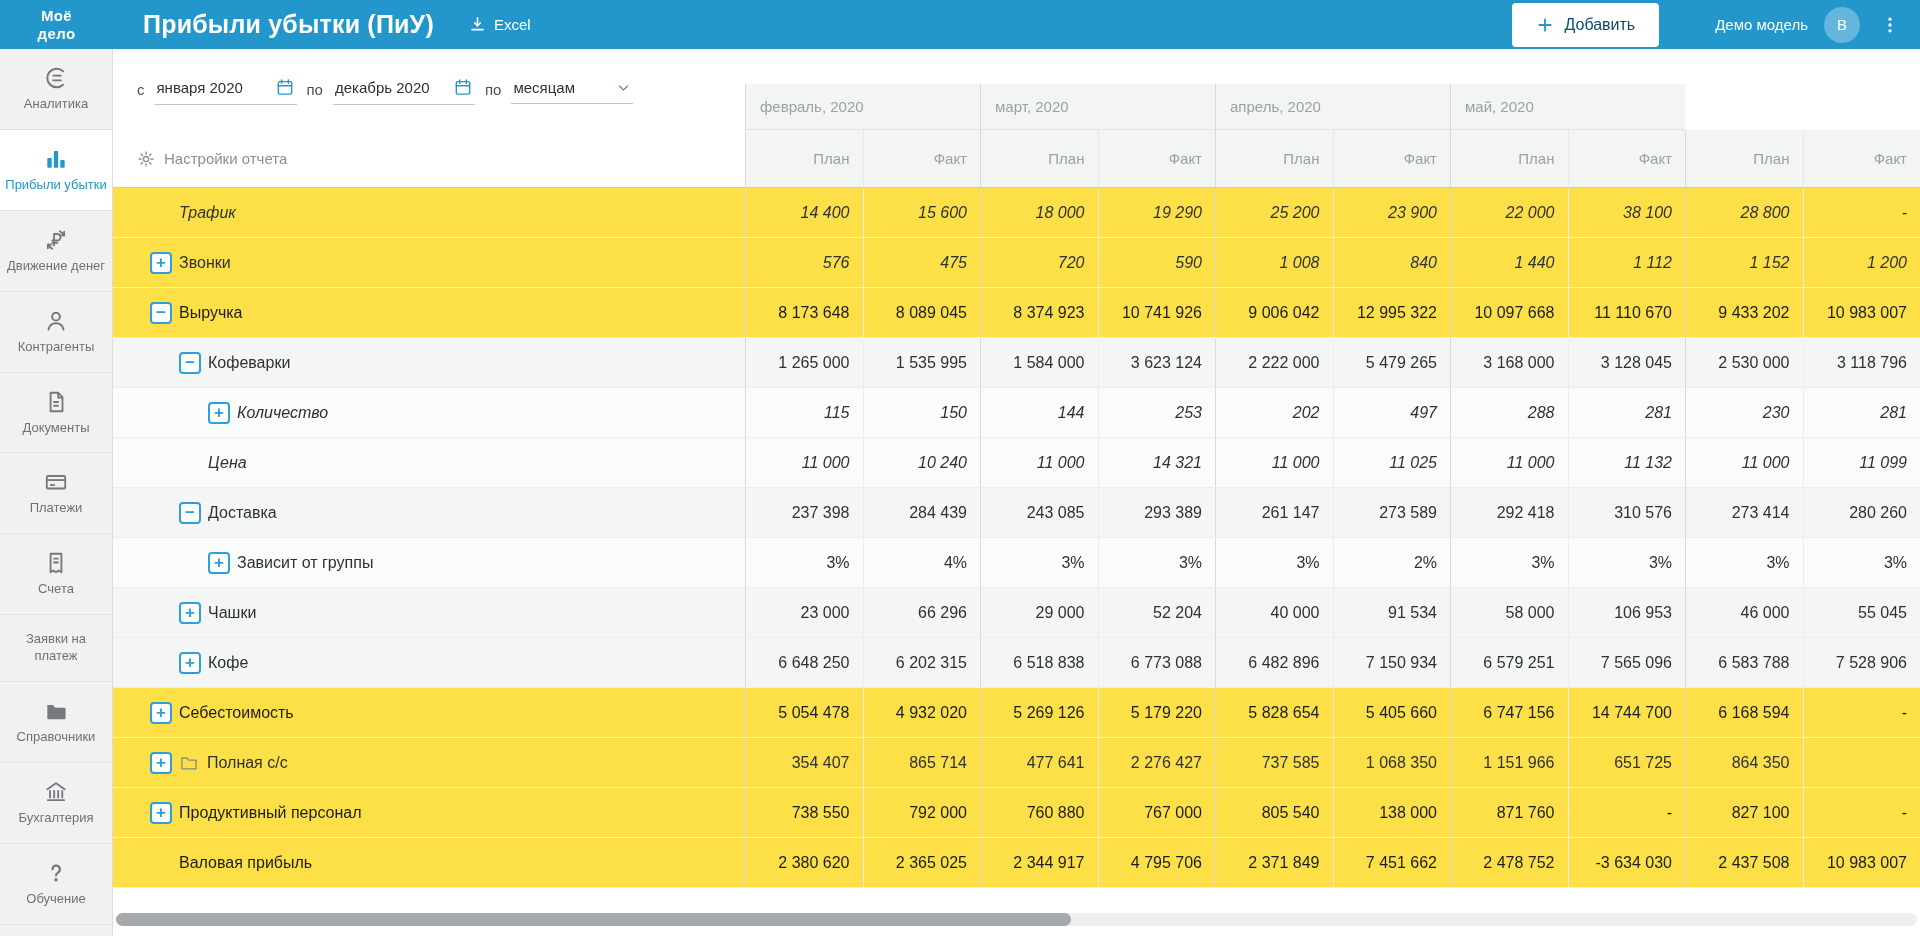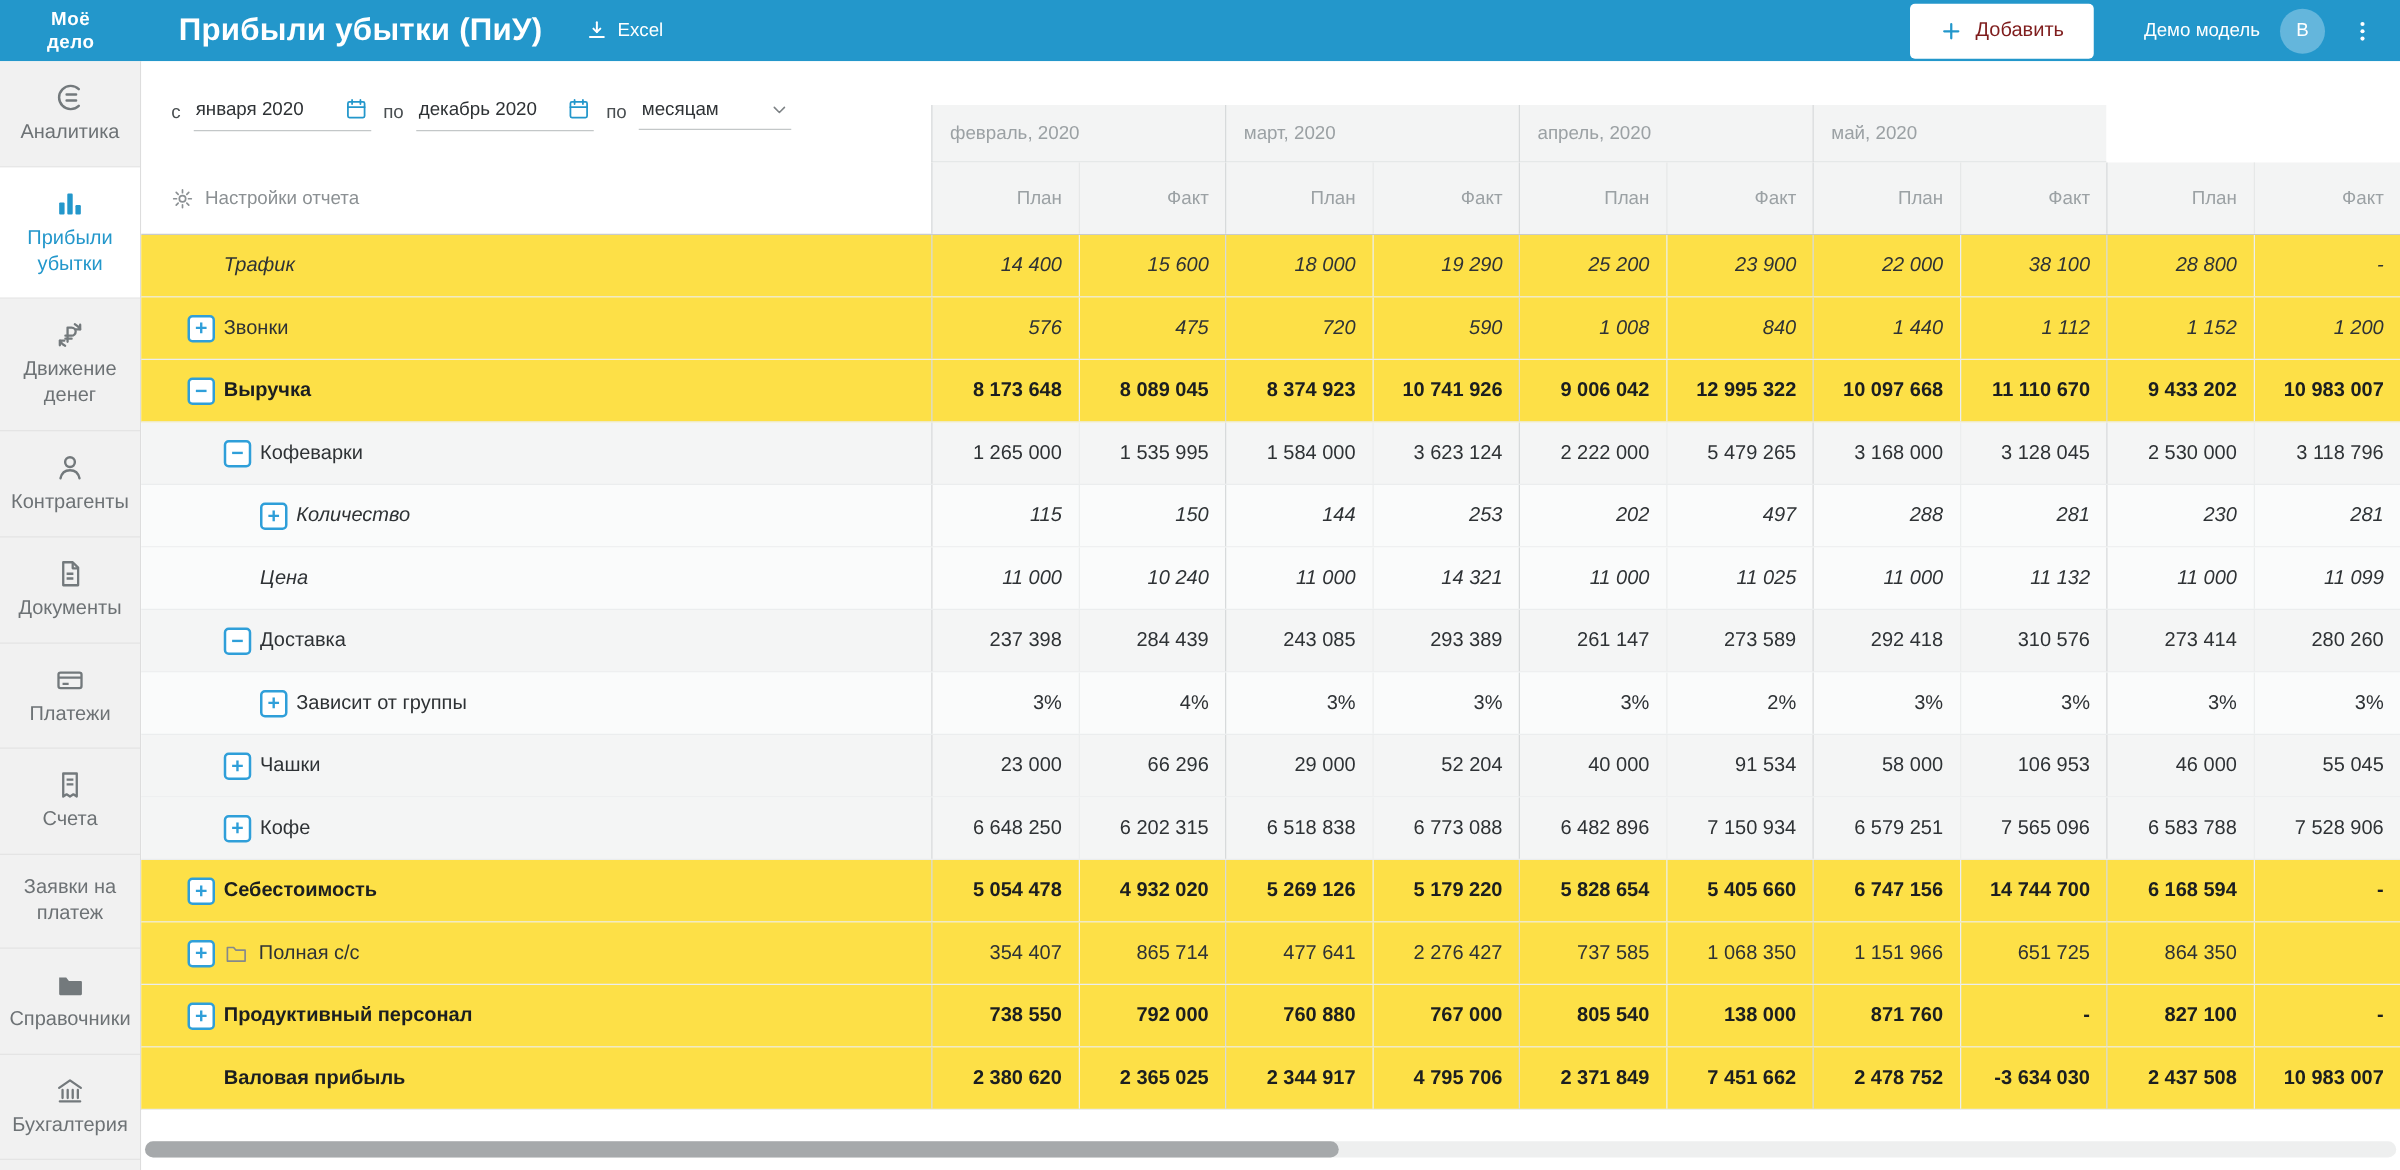--- a/index.html
+++ b/index.html
@@ -12,36 +12,36 @@
   }
   .screen { width: 1920px; height: 936px; overflow: hidden; background: #fff; display: flex; flex-direction: column; }
 
   
   .topbar { height: 49px; background: #2397cb; display: flex; align-items: center; color: #fff; flex-shrink: 0; }
   .logo { width: 113px; text-align: center; font-size: 15px; font-weight: bold; line-height: 1.15; letter-spacing: .4px; cursor: pointer; flex-shrink: 0; }
   .page-title { font-size: 25px; font-weight: bold; margin: 0 0 0 30px; letter-spacing: .2px; white-space: nowrap; }
   .excel-btn { display: flex; align-items: center; gap: 7px; margin-left: 34px; font-size: 15px; cursor: pointer; }
   .excel-btn svg { display: block; }
   .tb-spacer { flex: 1; }
-  .add-btn { display: flex; align-items: center; gap: 10px; background: #fff; color: #7f1d1d; border: none; border-radius: 4px; height: 44px; padding: 0 24px; font-size: 16px; font-family: inherit; cursor: pointer; margin-right: 40px; }
+  .add-btn { display: flex; align-items: center; gap: 10px; background: #fff; color: #0c4a6e; border: none; border-radius: 4px; height: 44px; padding: 0 24px; font-size: 16px; font-family: inherit; cursor: pointer; margin-right: 56px; }
   .add-btn svg { display: block; }
   .user-label { font-size: 15px; margin-right: 16px; cursor: pointer; white-space: nowrap; }
   .avatar { width: 36px; height: 36px; border-radius: 50%; background: #64b6dc; display: flex; align-items: center; justify-content: center; font-size: 15px; cursor: pointer; margin-right: 14px; }
   .kebab { padding: 4px 6px; cursor: pointer; margin-right: 14px; }
   .kebab svg { display: block; }
 
   
   .app { display: flex; height: 872px; flex: 1; }
   .sidebar { width: 113px; background: #f1f1f1; border-right: 1px solid #dddddd; flex-shrink: 0; overflow: hidden; }
   .sb-item { text-align: center; padding: 16px 4px; border-bottom: 1px solid #e4e4e4; color: #6d7275; cursor: pointer; }
   .sb-item.active { background: #fff; color: #2397cb; }
   .sb-icon { display: flex; justify-content: center; height: 28px; margin-bottom: 3px; color: #73797c; }
   .sb-item.active .sb-icon { color: #2397cb; }
   .sb-icon svg { display: block; }
-  .sb-label { font-size: 16px; line-height: 1.3; }
+  .sb-label { font-size: 13px; line-height: 1.3; }
 
   .content { flex: 1; min-width: 0; display: flex; flex-direction: column; background: #fff; }
 
   
   .grid-row { display: grid; grid-template-columns: 632px repeat(10, 1fr); }
 
   .filter-row { height: 81px; }
   .filters-cell { grid-column: 1; display: flex; align-items: center; padding-left: 24px; font-size: 15px; color: #3a3f42; }
   .f-label { margin: 0 10px; color: #4a4f52; }
   .f-label:first-child { margin-left: 0; }
@@ -63,21 +63,21 @@
   .data-row.depth1 { background: #f4f5f5; }
   .data-row.depth2 { background: #fafbfb; }
   .label-cell { grid-column: 1; display: flex; align-items: center; font-size: 16px; color: #2e3235; overflow: hidden; white-space: nowrap; }
   .expand { width: 22px; height: 22px; border: 2px solid #2f9fd9; border-radius: 4px; color: #2f9fd9; background: #fff; display: flex; align-items: center; justify-content: center; font-size: 17px; font-weight: bold; line-height: 1; margin-right: 7px; cursor: pointer; flex-shrink: 0; }
   .folder { display: flex; margin-right: 8px; color: #85898c; flex-shrink: 0; }
   .folder svg { display: block; }
   .row-label.italic { font-style: italic; }
   .val { display: flex; align-items: center; justify-content: flex-end; padding-right: 13px; font-size: 16px; color: #2e3235; border-left: 1px solid #eceeee; white-space: nowrap; overflow: hidden; }
   .val.plan { border-left-color: #d7dadb; }
   .val.italic { font-style: italic; }
-  .data-row.bold .row-label, .data-row.bold .val { font-weight: bold; color: #1b1e20; }
+  .data-row.bold .row-label, .data-row.bold .val { font-weight: normal; color: #1b1e20; }
 
   
   .hscroll-area { margin-top: auto; height: 33px; display: flex; align-items: center; padding: 0 3px; }
   .hscroll-track { flex: 1; height: 13px; background: #eeefef; border-radius: 7px; position: relative; cursor: pointer; }
   .hscroll-thumb { position: absolute; left: 0; top: 0; height: 13px; width: 53%; background: #a6a9ab; border-radius: 7px; cursor: grab; }
 </style>
 </head>
 <body>
 
 <div class="screen">

